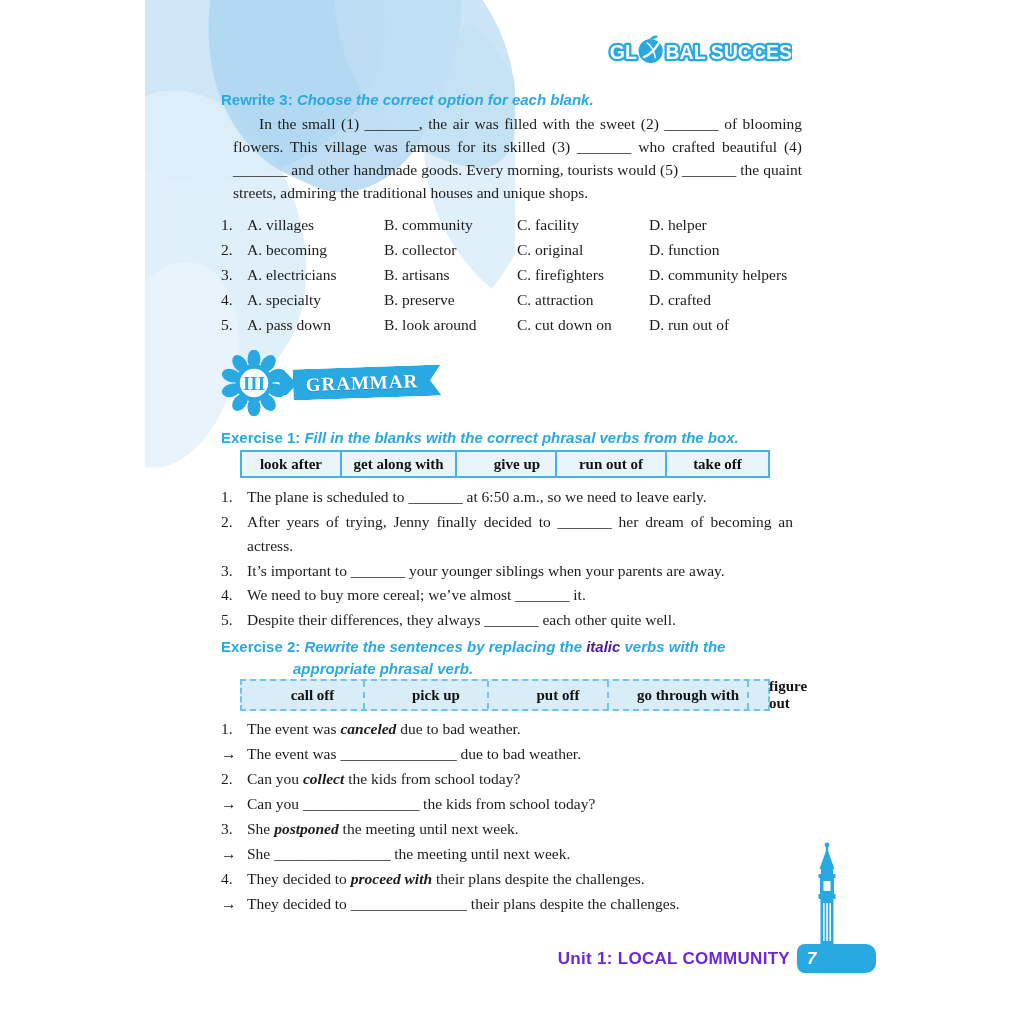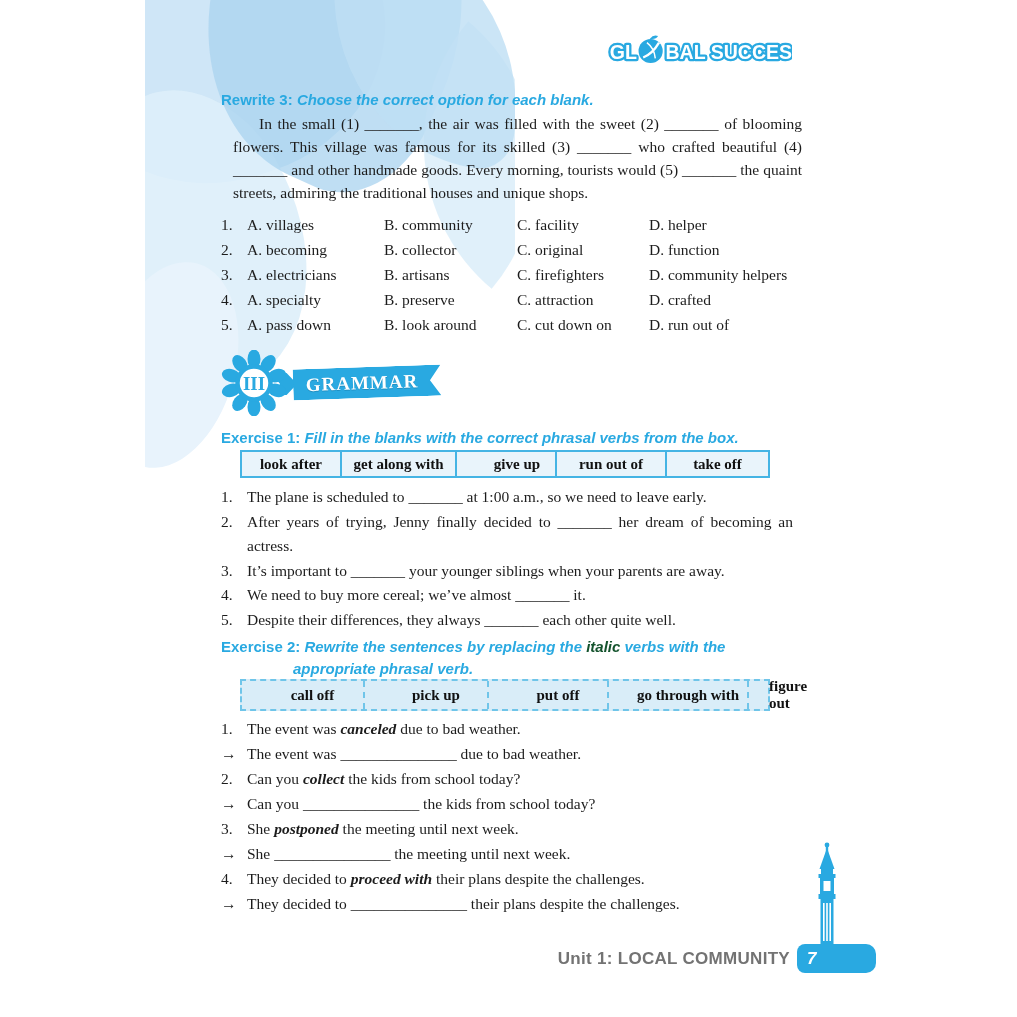--- a/index.html
+++ b/index.html
@@ -21,21 +21,21 @@
   .s6{left:240px;top:60px;width:190px;height:190px;background:#d3e9f8;border-radius:0 100% 0 100%;transform:rotate(40deg);opacity:.7;}
 
   
   .logo{position:absolute;left:606px;top:34px;width:186px;height:34px;}
 
   
   .exhead{position:absolute;font-family:"Liberation Sans", sans-serif;font-weight:bold;
     font-size:15px;color:#29a9e1;line-height:21px;}
   .exhead .lbl{font-style:normal;}
   .exhead .ttl{font-style:italic;}
-  .exhead .ttl-em{font-style:italic;color:#14532d;}
+  .exhead .ttl-em{font-style:italic;color:#4c1d95;}
 
   
   .ex3-para{position:absolute;left:233px;top:112px;width:569px;font-size:15.5px;
     line-height:23px;text-align:justify;text-indent:26px;}
   .mcq{position:absolute;left:221px;top:212px;width:580px;font-size:15.5px;}
   .mcq-row{display:grid;grid-template-columns:26px 137px 133px 132px 1fr;line-height:25px;white-space:nowrap;}
 
   
   .flower{position:absolute;left:221px;top:350px;width:66px;height:66px;z-index:3;}
   .banner-tail{position:absolute;left:271px;top:373px;width:26px;height:22px;background:#29a9e1;z-index:1;
@@ -65,21 +65,21 @@
   .ex1-list{top:485px;line-height:24.6px;}
   .ex2-list{top:716px;line-height:25px;}
   .em{font-weight:bold;font-style:italic;}
 
   
   .ex2-head{left:221px;top:636px;width:578px;padding-left:72px;box-sizing:border-box;line-height:22px;}
   .ex2-head .lbl{margin-left:-72px;}
 
   
   .footer-unit{position:absolute;left:480px;top:949px;width:310px;text-align:right;
-    font-family:"Liberation Sans", sans-serif;font-weight:bold;font-size:17px;color:#737373;letter-spacing:.3px;}
+    font-family:"Liberation Sans", sans-serif;font-weight:bold;font-size:17px;color:#6d28d9;letter-spacing:.3px;}
   .page-tab{position:absolute;left:797px;top:944px;width:79px;height:29px;background:#29a9e1;
     border-radius:8px 10px 10px 8px;display:flex;align-items:center;}
   .page-tab span{color:#fff;font-family:"Liberation Sans", sans-serif;font-weight:bold;
     font-style:italic;font-size:17px;padding-left:10px;}
   .tower{position:absolute;left:801px;top:842px;width:52px;height:103px;z-index:2;}
 </style>
 </head>
 <body>
 
 <div class="page">
@@ -181,21 +181,21 @@
     <div class="cell" style="flex:0 0 100px;">look after</div>
     <div class="cell" style="flex:0 0 115px;">get along with</div>
     <div class="cell" style="flex:0 0 100px;padding-left:22px;">give up</div>
     <div class="cell" style="flex:0 0 110px;">run out of</div>
     <div class="cell" style="flex:1;">take off</div>
   </div>
 
   <div class="nlist ex1-list">
     <div class="nrow">
       <span class="num">1.</span>
-      <div class="txt">The plane is scheduled to _______ at 1:00 a.m., so we need to leave early.</div>
+      <div class="txt">The plane is scheduled to _______ at 6:50 a.m., so we need to leave early.</div>
     </div>
     <div class="nrow">
       <span class="num">2.</span>
       <div class="txt">After years of trying, Jenny finally decided to _______ her dream of becoming an actress.</div>
     </div>
     <div class="nrow">
       <span class="num">3.</span>
       <div class="txt">It’s important to _______ your younger siblings when your parents are away.</div>
     </div>
     <div class="nrow">

